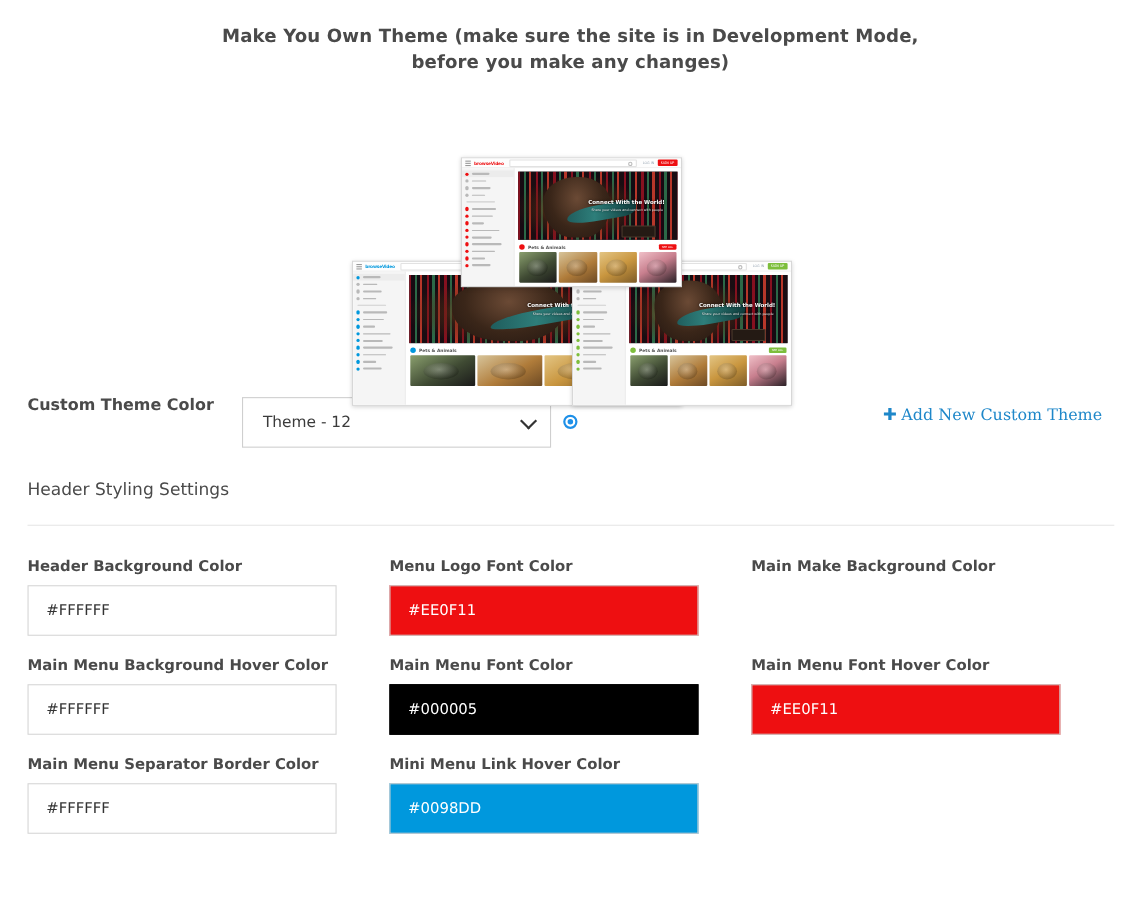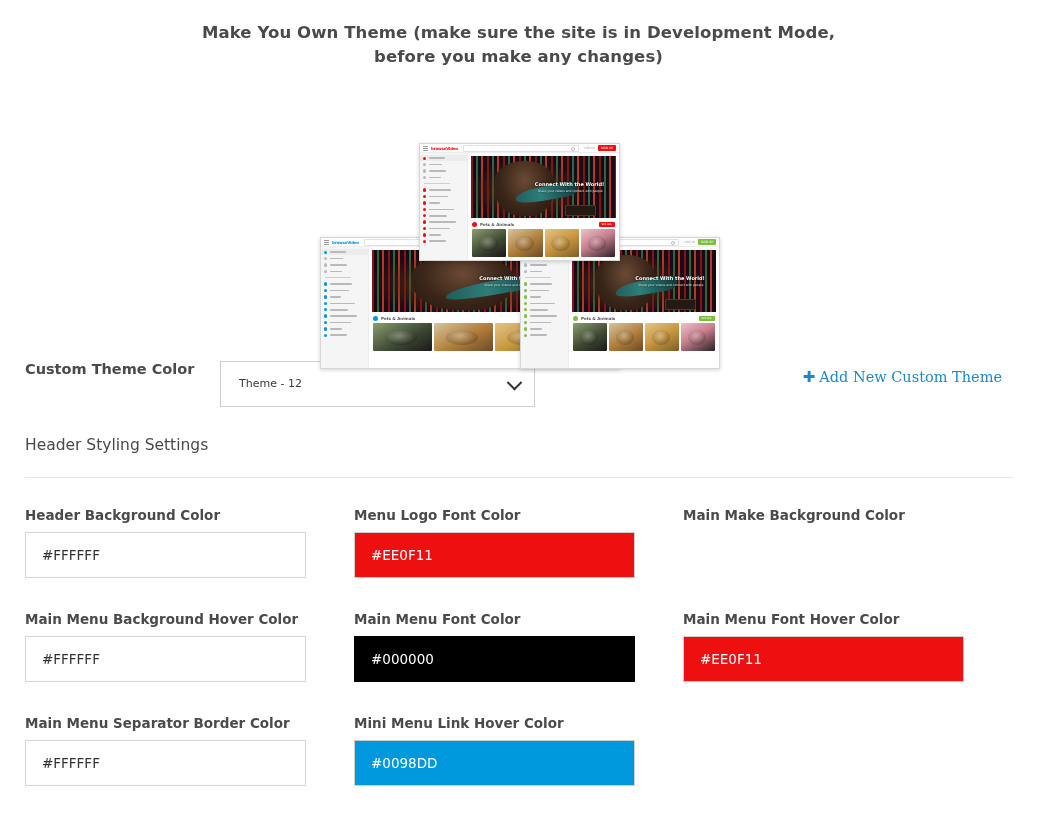--- a/index.html
+++ b/index.html
@@ -285,27 +285,27 @@
   .theme-label {
     position: absolute;
     left: 25px; top: 361px;
     font-size: 14.5px;
     font-weight: bold;
     color: #4a4a4a;
   }
   .theme-select {
     position: absolute;
     left: 220px; top: 361px;
-    width: 315px;
+    width: 281px;
     height: 46px;
     border: 1px solid #cfcfcf;
     background: #fff;
     box-sizing: border-box;
     font-family: "DejaVu Sans", "Liberation Sans", sans-serif;
-    font-size: 11px;
+    font-size: 14px;
     color: #3b3b3b;
     padding: 0 30px 0 18px;
     line-height: 44px;
     cursor: pointer;
   }
   .theme-select .chev {
     position: absolute;
     right: 14px; top: 50%;
     margin-top: -4px;
     width: 9px; height: 9px;
@@ -348,21 +348,21 @@
 
   
   .fields {
     position: absolute;
     left: 25px; top: 490px;
     width: 988px;
   }
   .field-row {
     display: flex;
     gap: 48px;
-    margin-bottom: 16px;
+    margin-bottom: 2px;
   }
   .field {
     flex: 0 0 281px;
     width: 281px;
   }
   .field-label {
     font-size: 13.5px;
     font-weight: bold;
     color: #4a4a4a;
     line-height: 17px;
@@ -721,21 +721,21 @@
     </div>
   </div>
 
   <div class="field-row">
     <div class="field">
       <div class="field-label">Main Menu Background Hover Color</div>
       <div class="field-input"><span>#FFFFFF</span></div>
     </div>
     <div class="field">
       <div class="field-label">Main Menu Font Color</div>
-      <div class="field-input" style="background:#000000;color:#fff;border-color:#000"><span>#000000</span></div>
+      <div class="field-input" style="background:#000000;color:#fff;border-color:#000"><span>#000005</span></div>
     </div>
     <div class="field">
       <div class="field-label">Main Menu Font Hover Color</div>
       <div class="field-input" style="background:#EE0F11;color:#fff;border-color:#cfcfcf"><span>#EE0F11</span></div>
     </div>
   </div>
 
   <div class="field-row">
     <div class="field">
       <div class="field-label">Main Menu Separator Border Color</div>

